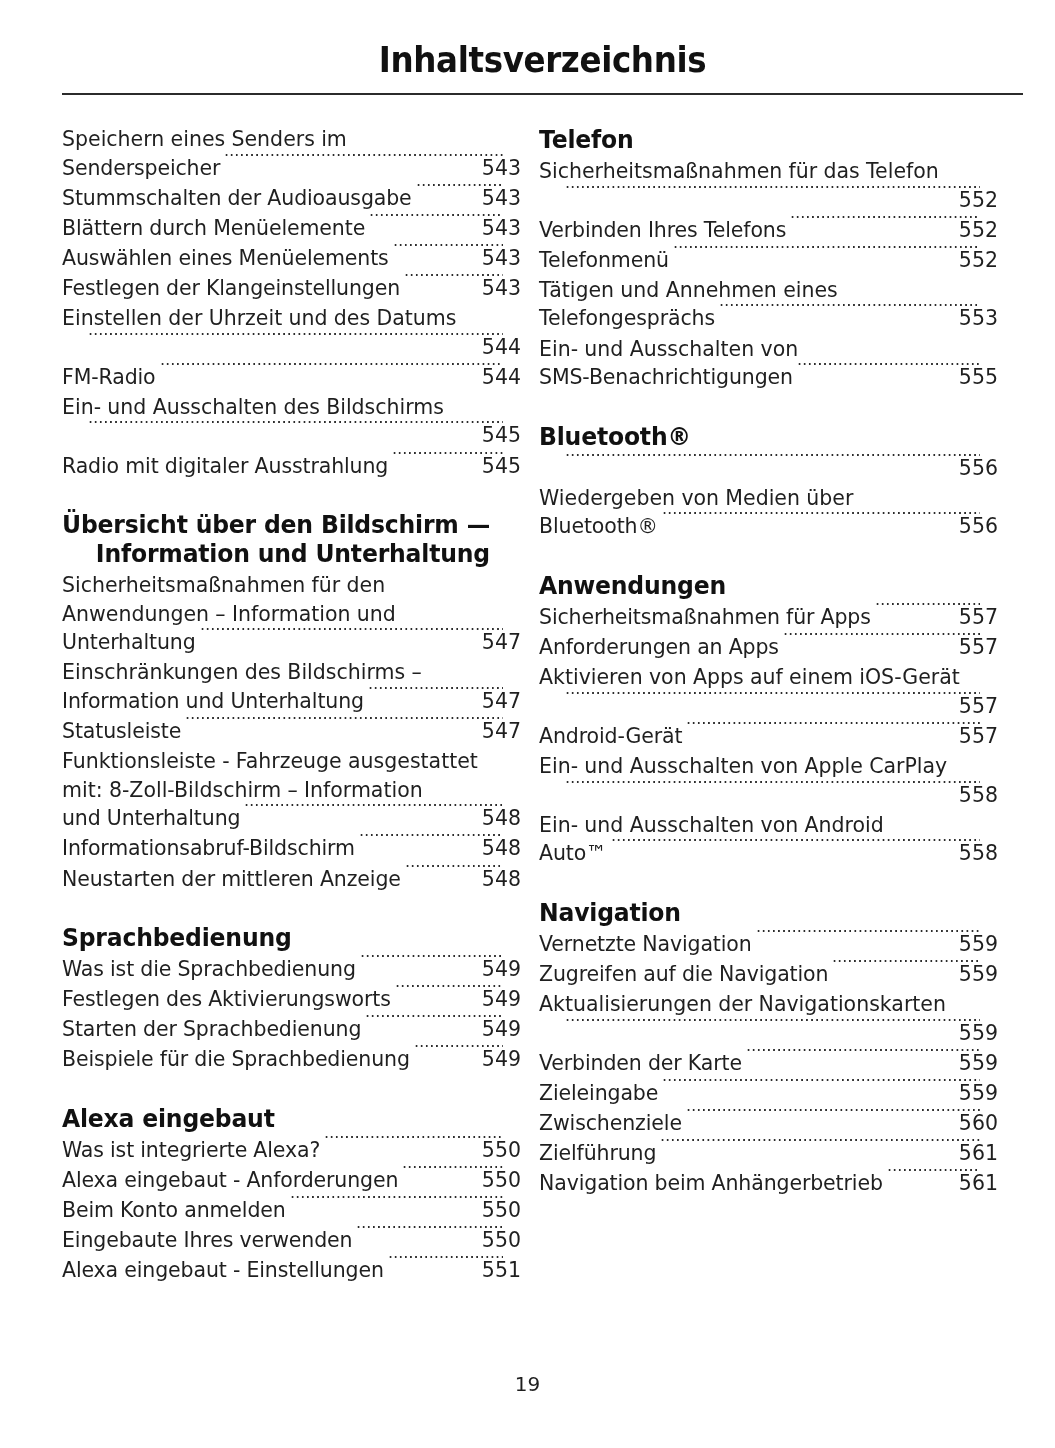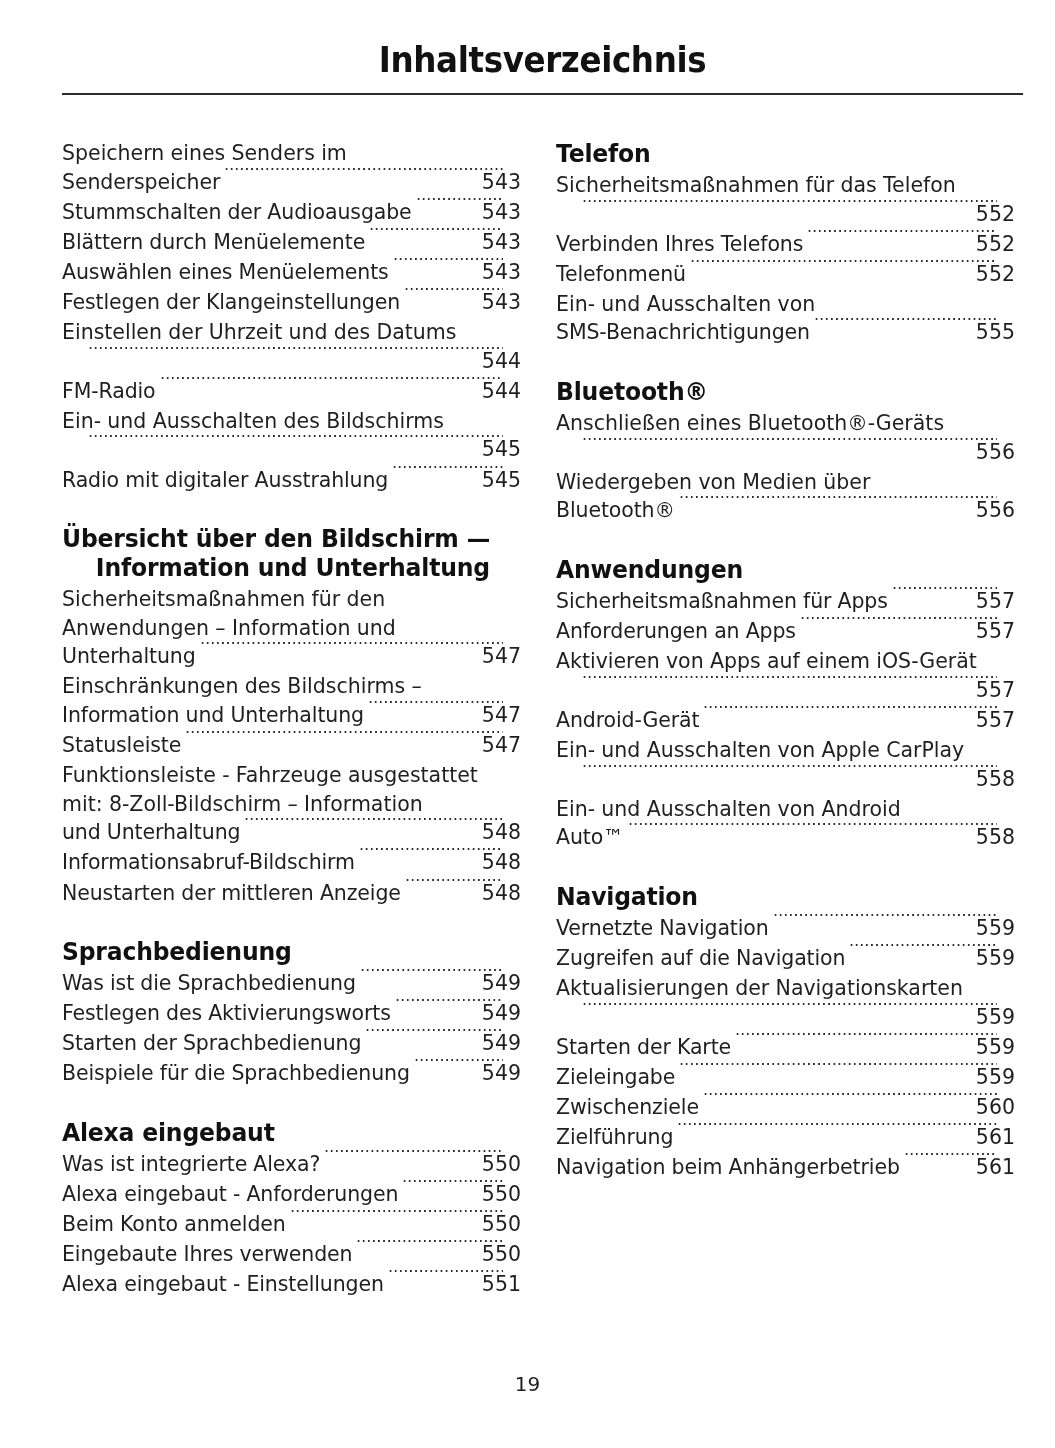--- a/index.html
+++ b/index.html
@@ -42,24 +42,24 @@
     margin-top: 11px;
     height: 2px;
     background: #2b2b2b;
     width: 961px;
   }
 
   
   .columns {
     position: absolute;
     left: 62px;
-    top: 139px;
+    top: 125px;
     width: 961px;
     display: flex;
-    gap: 35px;
+    gap: 18px;
   }
   .col {
     width: 459px;
     flex: 0 0 459px;
   }
 
   
   .section-head {
     font-family: "DejaVu Sans", "Liberation Sans", sans-serif;
     font-weight: bold;
@@ -336,30 +336,37 @@
           </div>
         </div>
         <div class="toc-entry">
           <div class="entry-row">
             <span class="etext">Telefonmenü</span>
             <span class="fill"></span>
             <span class="pg">552</span>
           </div>
         </div>
         <div class="toc-entry">
+          <div class="wrap-text">Tätigen und Annehmen eines</div>
+          <div class="entry-row">
+            <span class="etext">Telefongesprächs</span>
+            <span class="fill"></span>
+            <span class="pg">553</span>
+          </div>
+        </div>
+        <div class="toc-entry">
           <div class="wrap-text">Ein- und Ausschalten von</div>
           <div class="entry-row">
             <span class="etext">SMS-Benachrichtigungen</span>
             <span class="fill"></span>
             <span class="pg">555</span>
           </div>
         </div>
         <div class="section-head">Bluetooth®</div>
         <div class="toc-entry">
-          <div class="wrap-text">Anschließen eines Bluetooth®-Geräts</div>
           <div class="entry-row">
             <span class="etext"></span>
             <span class="fill"></span>
             <span class="pg">556</span>
           </div>
         </div>
         <div class="toc-entry">
           <div class="wrap-text">Wiedergeben von Medien über</div>
           <div class="entry-row">
             <span class="etext">Bluetooth®</span>
@@ -431,21 +438,21 @@
         <div class="toc-entry">
           <div class="wrap-text">Aktualisierungen der Navigationskarten</div>
           <div class="entry-row">
             <span class="etext"></span>
             <span class="fill"></span>
             <span class="pg">559</span>
           </div>
         </div>
         <div class="toc-entry">
           <div class="entry-row">
-            <span class="etext">Starten der Karte</span>
+            <span class="etext">Verbinden der Karte</span>
             <span class="fill"></span>
             <span class="pg">559</span>
           </div>
         </div>
         <div class="toc-entry">
           <div class="entry-row">
             <span class="etext">Zieleingabe</span>
             <span class="fill"></span>
             <span class="pg">559</span>
           </div>

